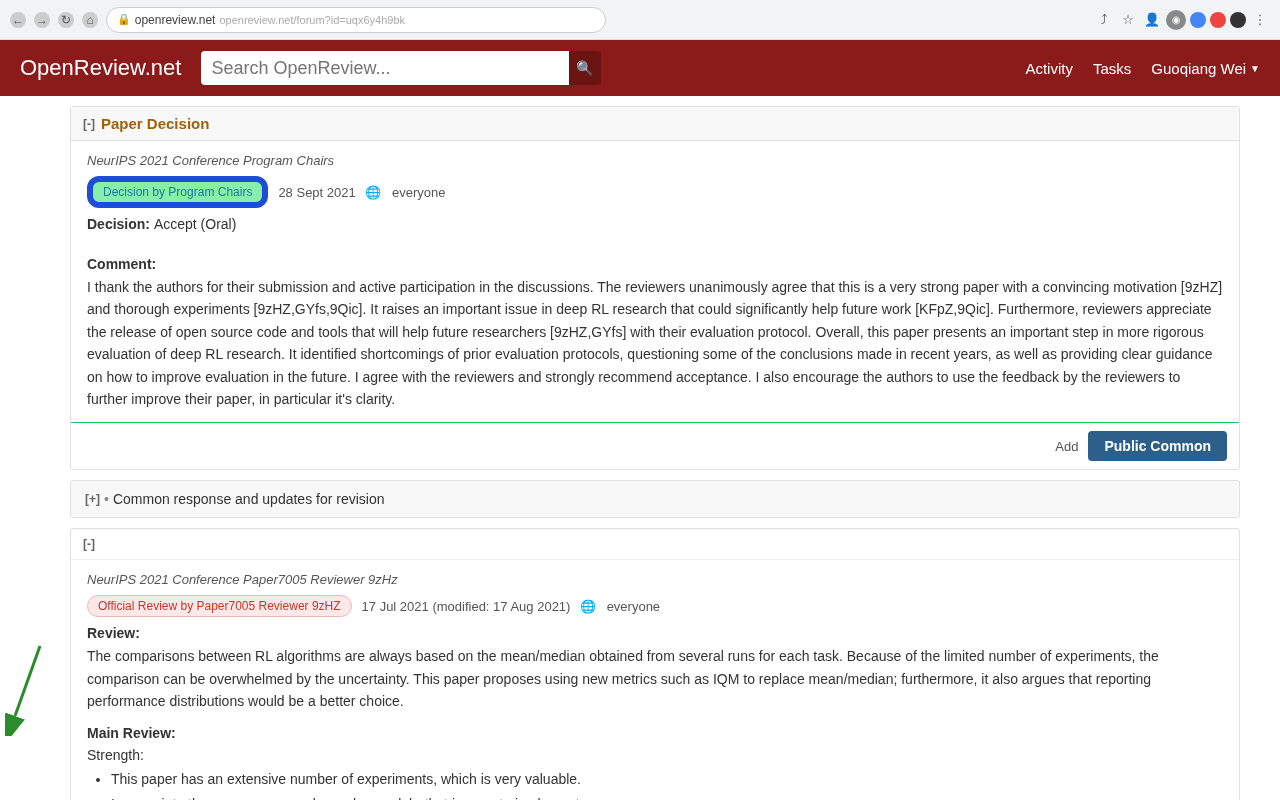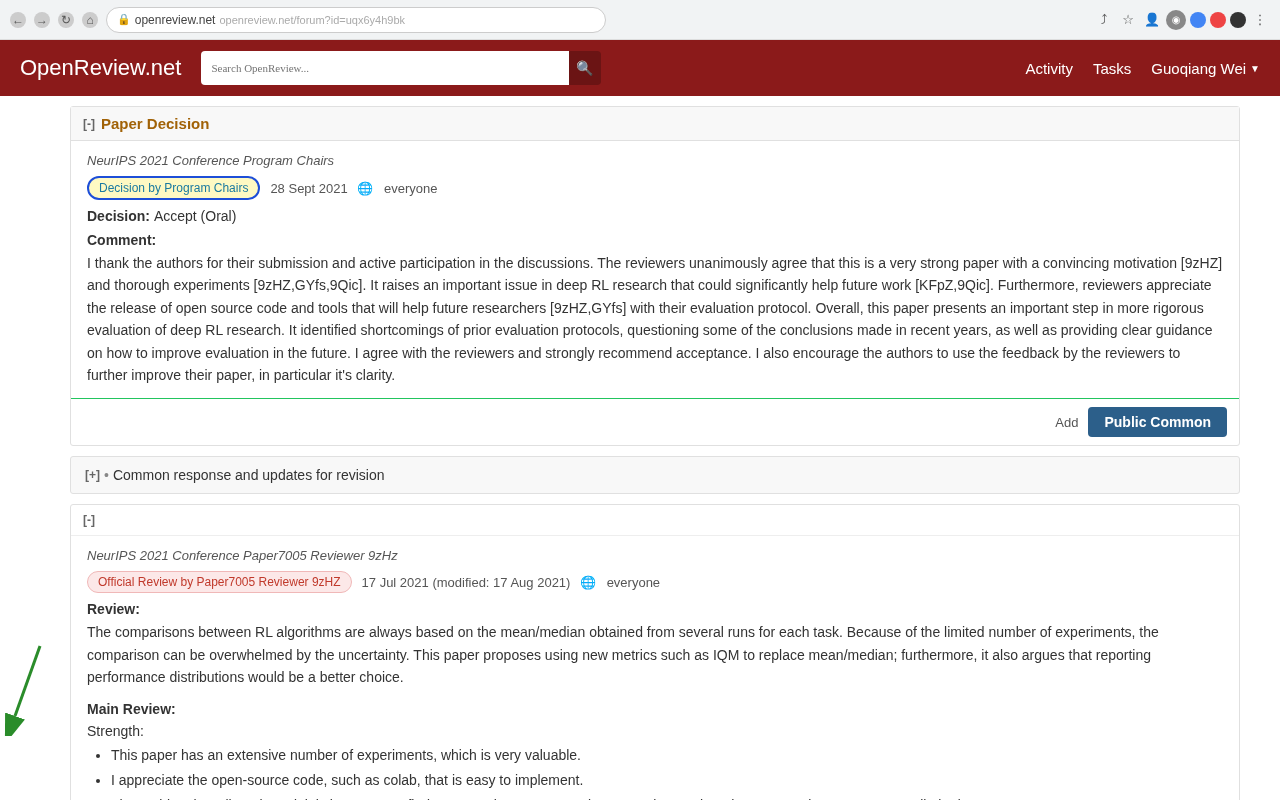--- a/index.html
+++ b/index.html
@@ -64,23 +64,22 @@
       max-width: 400px;
       display: flex;
       align-items: center;
     }
     .search-bar input {
       width: 100%;
       height: 34px;
       border: none;
       border-radius: 4px 0 0 4px;
       padding: 8px 10px;
-      font-size: 11px;
+      font-size: 18px;
       outline: none;
-      font-family: Liberation Serif, serif;
     }
     .search-btn {
       height: 34px;
       width: 36px;
       background: #6b1414;
       border: none;
       border-radius: 0 4px 4px 0;
       color: white;
       cursor: pointer;
       font-size: 14px;
@@ -141,23 +140,23 @@
 
     .tag-badge {
       display: inline-block;
       padding: 3px 10px;
       border-radius: 12px;
       font-size: 12px;
       font-weight: 500;
       cursor: pointer;
     }
     .tag-decision {
-      background: #fef9c3;
+      background: #86efac;
       color: #1a7aa0;
-      border: 2px solid #1d4ed8;
+      border: 6px solid #1d4ed8;
     }
     .tag-review {
       background: #fce8e8;
       color: #c0392b;
       border: 1px solid #f0b8b8;
     }
 
     .meta-line {
       display: flex;
       align-items: center;
@@ -306,21 +305,21 @@
         <div class="meta-line">
           <span class="tag-badge tag-decision">Decision by Program Chairs</span>
           <span>28 Sept 2021</span>
           <span class="globe-icon">🌐</span>
           <span>everyone</span>
         </div>
         <div class="field-label">
           <span>Decision:</span>
           <span style="font-weight:normal;text-align:right;">Accept (Oral)</span>
         </div>
-        <div class="field-label" style="margin-top:8px;">Comment:</div>
+        <div class="field-label" style="margin-top:24px;">Comment:</div>
         <div class="comment-text" style="margin-top:4px;">I thank the authors for their submission and active participation in the discussions. The reviewers unanimously agree that this is a very strong paper with a convincing motivation [9zHZ] and thorough experiments [9zHZ,GYfs,9Qic]. It raises an important issue in deep RL research that could significantly help future work [KFpZ,9Qic]. Furthermore, reviewers appreciate the release of open source code and tools that will help future researchers [9zHZ,GYfs] with their evaluation protocol. Overall, this paper presents an important step in more rigorous evaluation of deep RL research. It identified shortcomings of prior evaluation protocols, questioning some of the conclusions made in recent years, as well as providing clear guidance on how to improve evaluation in the future. I agree with the reviewers and strongly recommend acceptance. I also encourage the authors to use the feedback by the reviewers to further improve their paper, in particular it's clarity.</div>
       </div>
       <div class="action-bar">
         <span class="add-label">Add</span>
         <button class="public-comment-btn">Public Common</button>
       </div>
     </div>
 
     <div class="comment-section-header">
       <span class="section-toggle">[+]</span>

